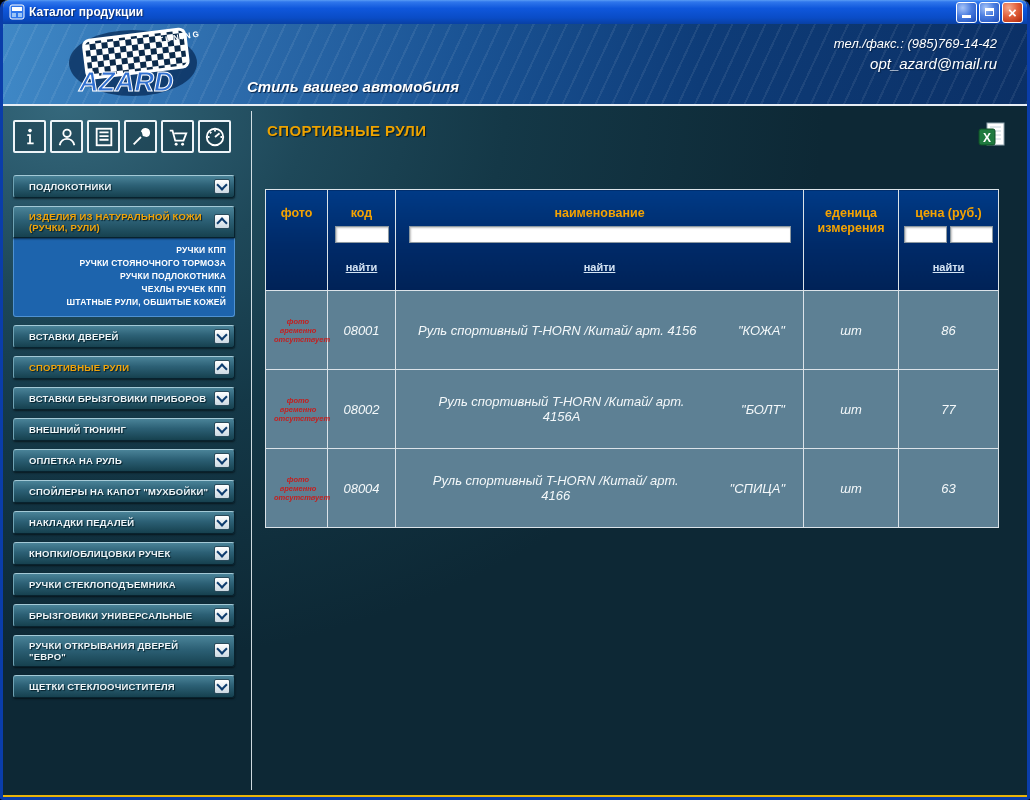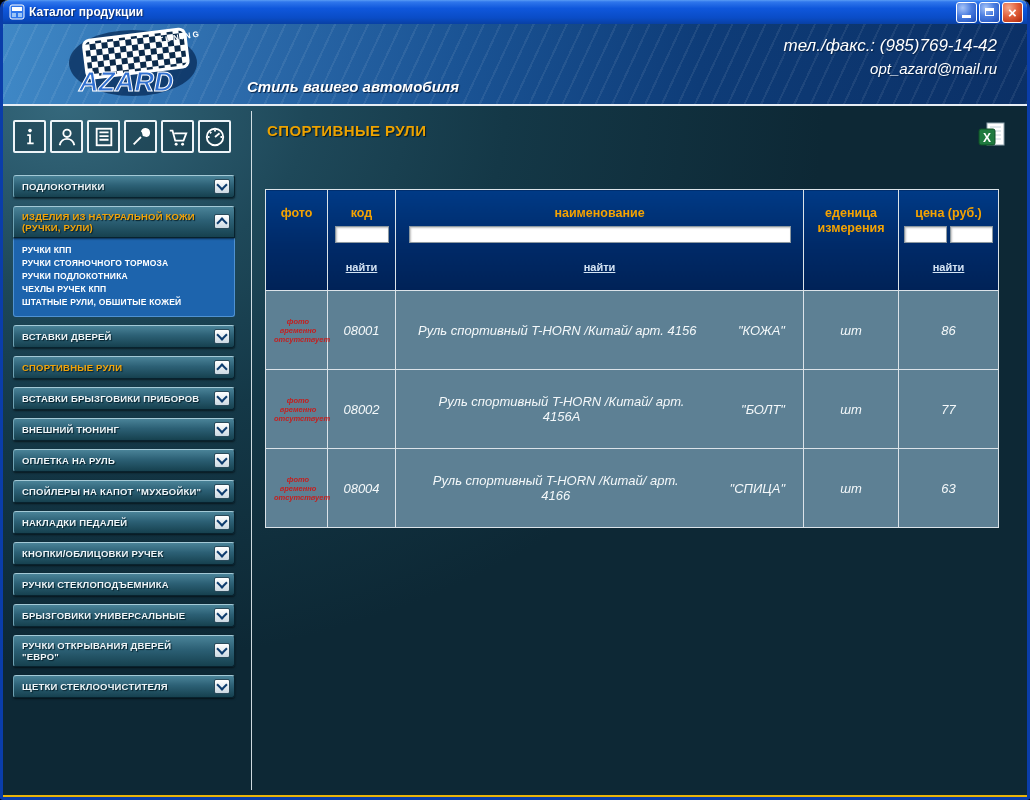--- a/index.html
+++ b/index.html
@@ -25,21 +25,21 @@
   .header{height:82px;position:relative;
     background:linear-gradient(95deg,#3f88c6 0%,#2d6cac 22%,#1a5394 45%,#0e3c78 68%,#0b3066 100%);
     border-bottom:2px solid #e6edf4;box-sizing:border-box;}
   .header::before{content:"";position:absolute;inset:0;
     background:repeating-linear-gradient(115deg,rgba(255,255,255,.07) 0 2px,transparent 2px 15px);}
   .logo{position:absolute;left:52px;top:3px;}
   .tagline{position:absolute;left:204px;bottom:9px;color:#fff;font-style:italic;font-weight:bold;
     font-size:15px;text-shadow:1px 1px 1px #072247;padding-left:40px;}
   .contact{position:absolute;right:30px;top:12px;text-align:right;color:#fff;font-style:italic;
     text-shadow:1px 1px 1px #072247;}
-  .contact .phone{font-size:17px;margin-bottom:4px;}
+  .contact .phone{font-size:13px;margin-bottom:4px;}
   .contact .email{font-size:15px;}
 
   
   .bodyarea{position:relative;height:689px;display:flex;
     background:radial-gradient(ellipse 760px 560px at 6% 0%,#35687c 0%,#1e4859 32%,#143847 58%,#0d2835 100%);}
   .left{width:248px;flex:0 0 auto;box-sizing:border-box;padding:10px 12px 0 10px;}
   .vline{position:absolute;left:248px;top:5px;bottom:5px;width:1px;background:rgba(240,248,252,.85);}
   .main{flex:1;box-sizing:border-box;padding:10px 16px 0 14px;}
 
   
@@ -49,32 +49,32 @@
 
   
   .sidebar{margin-top:22px;width:222px;}
   .side-item{position:relative;margin-bottom:8px;cursor:pointer;
     background:linear-gradient(180deg,#4a8398 0%,#2c6075 45%,#16414f 100%);
     border:1px solid #08222e;border-top-color:#a3c9d6;border-left-color:#6fa3b4;border-radius:3px;
     box-shadow:0 1px 2px rgba(0,0,0,.55);
     display:flex;align-items:center;min-height:13px;padding:4px 24px 4px 8px;}
   .side-item.no-gap{margin-bottom:0;border-bottom-left-radius:0;border-bottom-right-radius:0;}
   .side-label{color:#eef5f8;font-size:9.5px;font-weight:bold;line-height:11px;letter-spacing:.2px;
-    text-shadow:1px 1px 1px #06212c;}
+    text-shadow:1px 1px 1px #06212c;margin-left:7px;}
   .side-item.active .side-label{color:#f2a40a;}
   .arrow-btn{position:absolute;right:4px;top:50%;margin-top:-8px;width:16px;height:15px;box-sizing:border-box;
     background:linear-gradient(180deg,#ffffff,#ccd9e2);border:1px solid #2a4a5a;border-radius:2px;
     display:flex;align-items:center;justify-content:center;cursor:pointer;}
   .chev{display:block;width:6px;height:6px;border-right:2px solid #0e3c6e;border-bottom:2px solid #0e3c6e;}
   .arrow-btn.down .chev{transform:rotate(45deg);margin-top:-3px;}
   .arrow-btn.up .chev{transform:rotate(-135deg);margin-top:3px;}
   .submenu{margin:0 0 8px 0;background:#1d64ad;border:1px solid #4f92d2;border-top:none;
     border-radius:0 0 3px 3px;padding:6px 8px 7px;}
   .sub-item{color:#fff;font-size:8.5px;font-weight:600;line-height:13px;letter-spacing:.2px;
-    white-space:nowrap;cursor:pointer;}
+    white-space:nowrap;cursor:pointer;text-align:right;}
 
   
   .main-top{display:flex;justify-content:space-between;align-items:flex-start;padding:6px 6px 0 2px;}
   .page-title{color:#eca200;font-weight:bold;font-size:15px;letter-spacing:.4px;
     text-shadow:1px 1px 1px #051a24;}
   .excel-btn{cursor:pointer;}
 
   
   .catalog{border-collapse:collapse;table-layout:fixed;width:733px;margin-top:36px;}
   .catalog th,.catalog td{border:1px solid #dbe3e9;padding:8px;}

